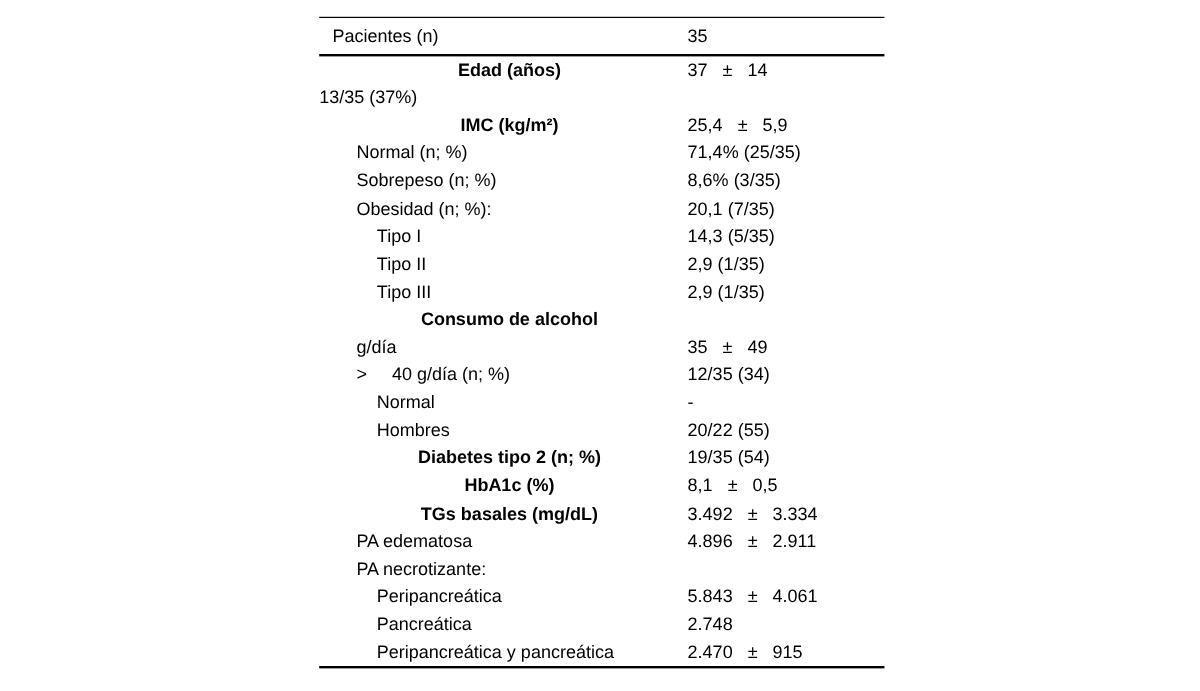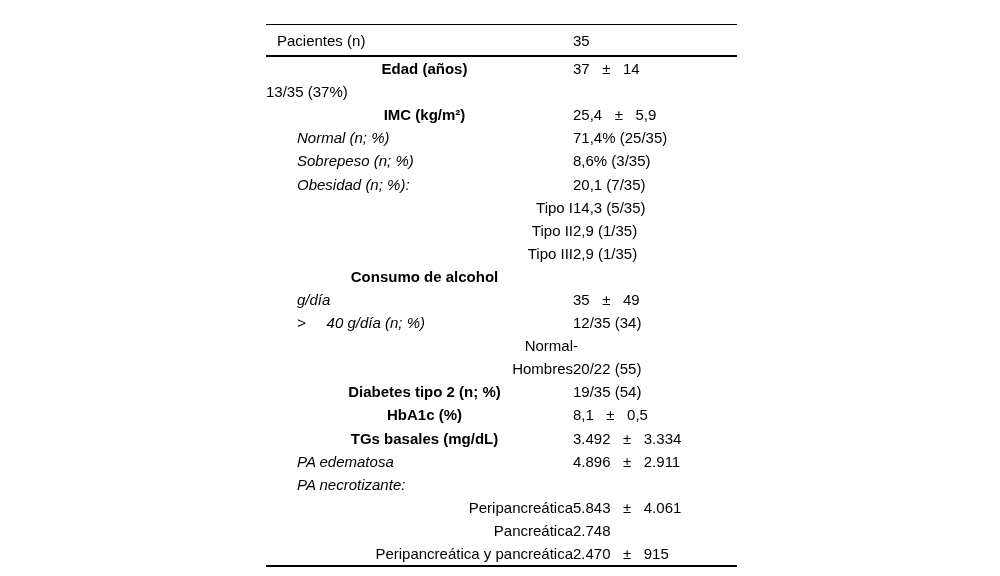--- a/index.html
+++ b/index.html
@@ -6,21 +6,21 @@
   body {
     width: 1000px; height: 576px;
     background: #ffffff;
     position: relative;
     font-family: "Liberation Sans", sans-serif;
     color: #000000;
     overflow: hidden;
   }
   .table {
     position: absolute;
-    left: 266px; top: 24px;
+    left: 266px; top: 14px;
     width: 471px;
     border-top: 1.5px solid #000;
     border-bottom: 2.5px solid #000;
     box-sizing: border-box;
   }
   .header-row {
     display: grid;
     grid-template-columns: 307px 1fr;
     align-items: center;
     height: 30px;
@@ -33,23 +33,23 @@
     height: 23.1px;
   }
   .cell {
     font-size: 15px;
     line-height: 1;
     white-space: pre;
   }
   .header-row .label { padding-left: 11px; }
   .indent-0 { padding-left: 10px; }
   .indent-1 { padding-left: 31px; }
-  .indent-2 { padding-left: 48px; text-align: right; }
+  .indent-2 { padding-left: 48px; }
   .bold   { font-weight: bold; text-align: center; }
-  .italic { font-style: italic; }
+  .italic { }
   .plain  { }
 </style>
 </head>
 <body>
 
 <div class="table">
   <div class="header-row">
     <span class="cell label">Pacientes (n)</span>
     <span class="cell value">35</span>
   </div>

